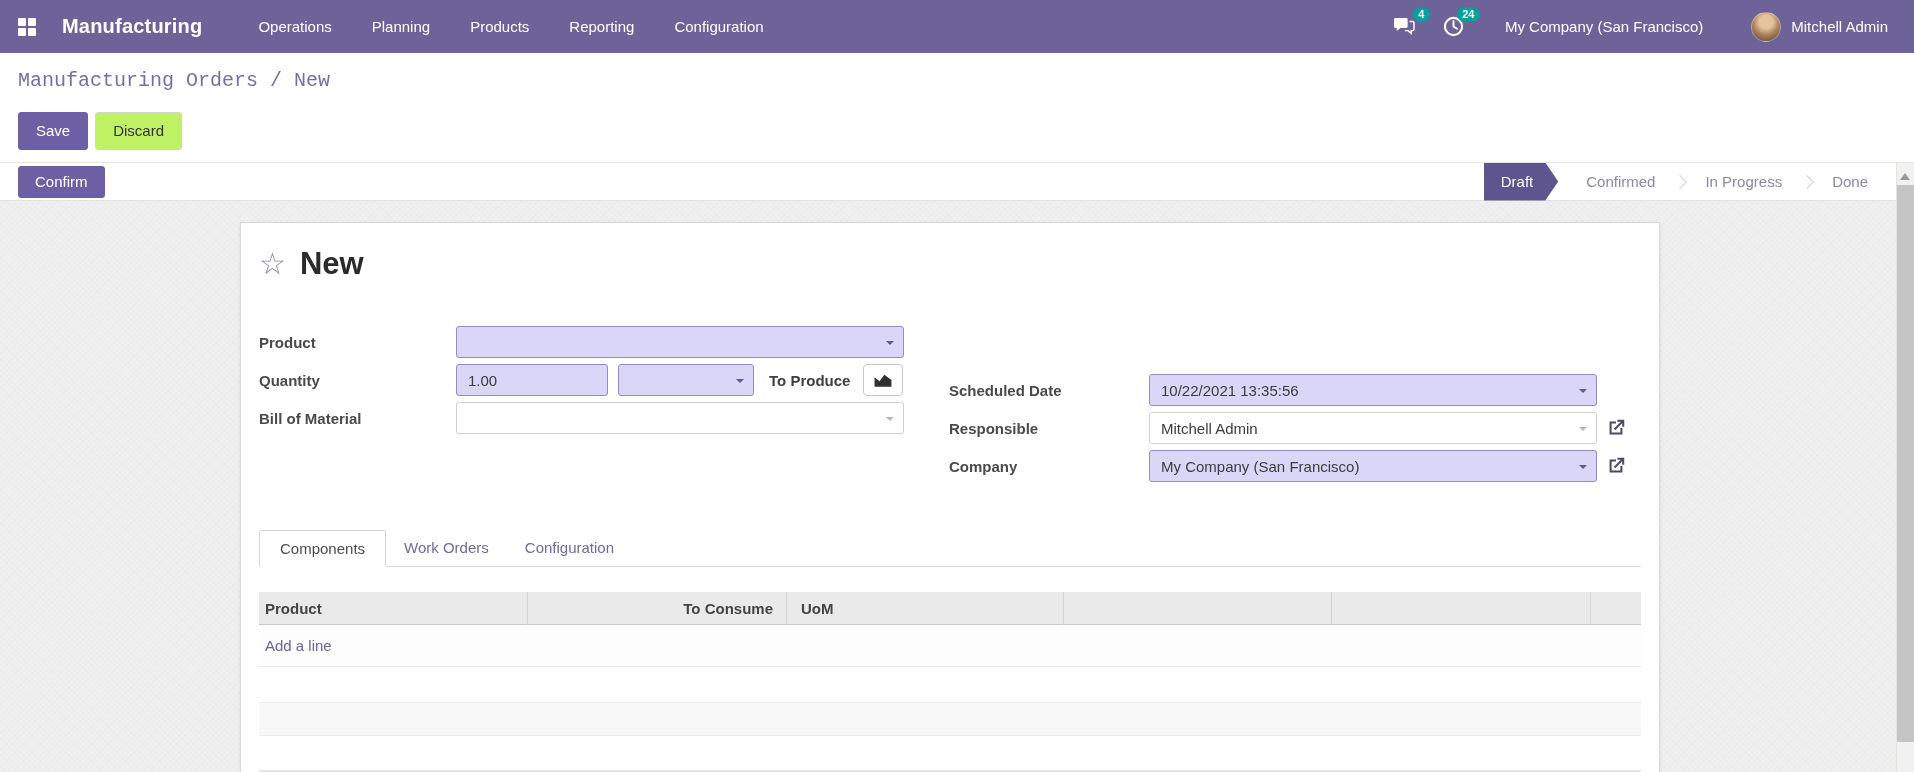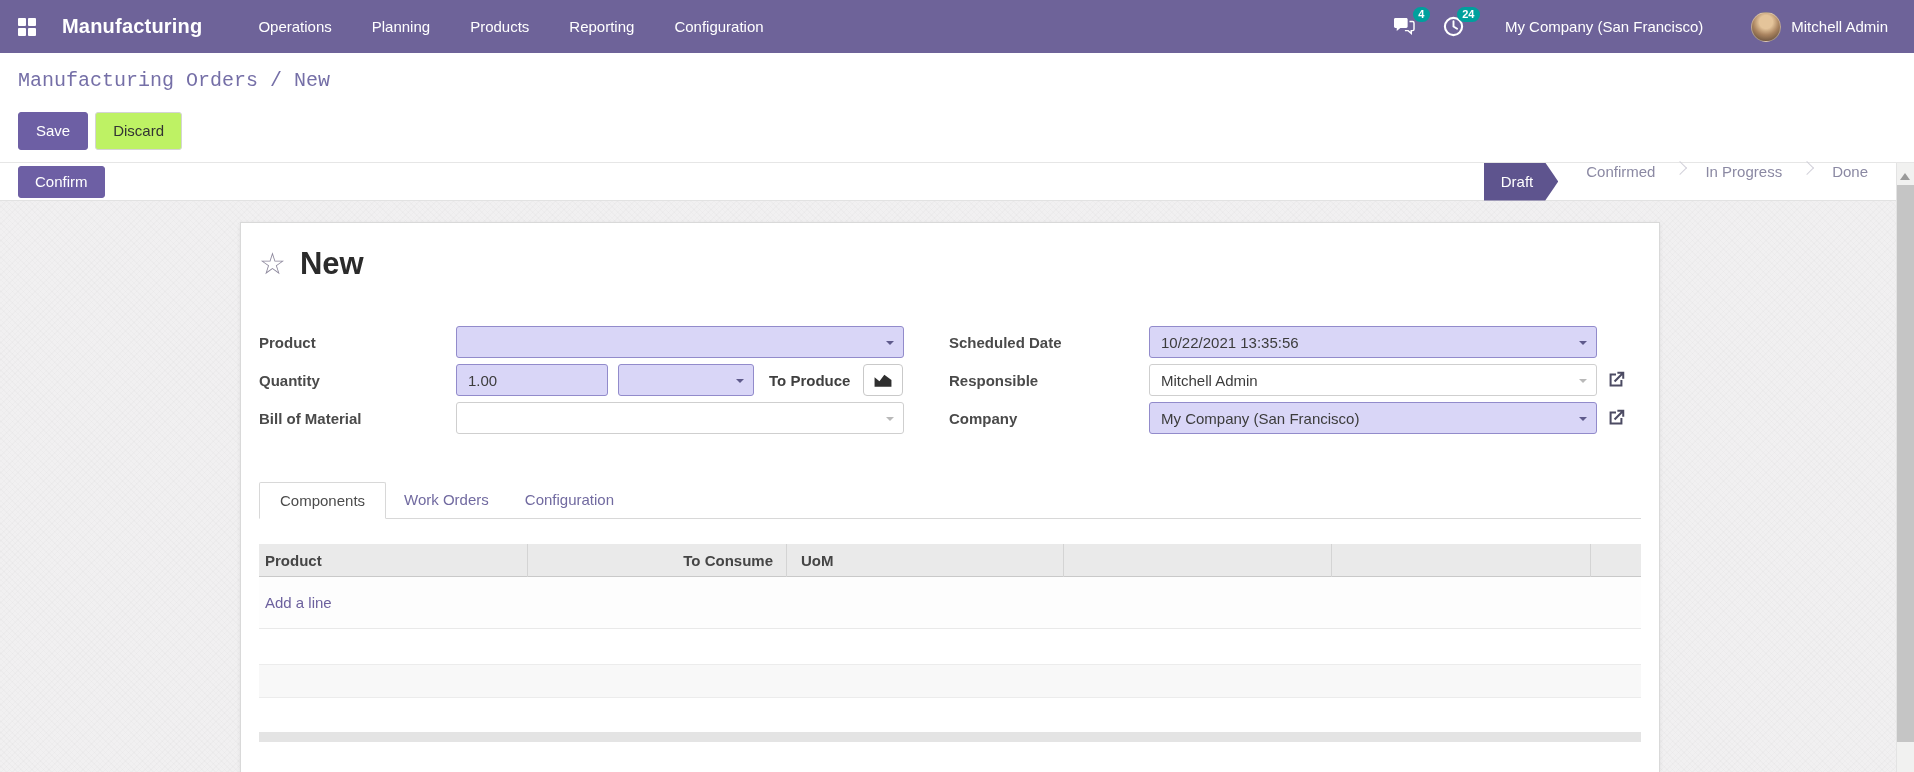--- a/index.html
+++ b/index.html
@@ -50,21 +50,21 @@
   }
   .btn-primary { background:#6D5FA4; border-color:#6D5FA4; color:#fff; }
   .btn-default { background:#bef264; border-color:#d4d4d4; color:#333; }
 
   
   .statusbar {
     height:38px; background:#fff; border-bottom:1px solid #e2e2e2;
     display:flex; align-items:center; padding-left:18px;
   }
   .statusbar .btn-confirm { padding:5px 16px; }
-  .steps { margin-left:auto; display:flex; align-items:flex-start; height:38px; margin-right:34px; }
+  .steps { margin-left:auto; display:flex; align-items:center; height:38px; margin-right:34px; }
   .step-active {
     height:38px; display:flex; align-items:center;
     background:#5E548E; color:#fff; font-size:15px;
     padding:0 25px 0 17px; margin-right:16px;
     clip-path:polygon(0 0, calc(100% - 13px) 0, 100% 50%, calc(100% - 13px) 100%, 0 100%);
     cursor:pointer;
   }
   .step { font-size:15px; color:#8B89A3; padding:0 12px; cursor:pointer; }
   .chev { width:10px; height:10px; border-top:1px solid #d2d1da; border-right:1px solid #d2d1da; transform:rotate(45deg); margin:0 8px; }
 
@@ -83,21 +83,21 @@
     padding:0 18px;
   }
   .sheet-title { margin-top:23px; display:flex; align-items:center; }
   .star { font-size:30px; color:#8F8A9E; line-height:30px; cursor:pointer; }
   .title-text { font-size:31px; font-weight:bold; color:#2b2b2b; margin-left:14px; }
 
   
   .o-form { margin-top:44px; display:flex; }
   .col { display:flex; flex-direction:column; }
   .col-left  { width:645px; }
-  .col-right { width:680px; margin-left:45px; }
+  .col-right { width:680px; margin-left:45px;margin-top:48px; }
   .frow { display:flex; align-items:center; min-height:32px; margin-bottom:6px; }
   .flabel { font-size:15px; font-weight:bold; color:#4a4a4a; }
   .col-left  .flabel { width:197px; }
   .col-right .flabel { width:200px; }
   .inp {
     position:relative; height:32px; border-radius:3px;
     display:flex; align-items:center; background:#fff; border:1px solid #cfcfcf;
   }
   .inp input {
     border:none; outline:none; background:transparent; width:100%;
@@ -131,21 +131,21 @@
   .o2m-table { margin-top:25px; }
   .thead { display:flex; background:#eaeaea; border-bottom:1px solid #c9c9c9; height:33px; align-items:center; }
   .th { font-size:15px; font-weight:bold; color:#454545; height:33px; display:flex; align-items:center;
         border-right:1px solid #d4d4d4; padding:0 6px; }
   .th.c0 { width:269px; }
   .th.c1 { width:259px; justify-content:flex-end; padding-right:13px; }
   .th.c2 { width:277px; padding-left:14px; }
   .th.c3 { width:268px; }
   .th.c4 { width:259px; }
   .th.c5 { flex:1; border-right:none; }
-  .add-row { height:52px; display:flex; align-items:center; background:#fdfdfd; border-bottom:1px solid #e9e9e9; }
+  .add-row { height:42px; display:flex; align-items:center; background:#fdfdfd; border-bottom:1px solid #e9e9e9; }
   .add-link { font-size:15px; color:#6D619E; padding-left:6px; cursor:pointer; }
   .empty-row-a { height:35px; background:#fff; }
   .empty-row-b { height:34px; background:#f8f8f8; border-top:1px solid #ececec; border-bottom:1px solid #ececec; }
   .empty-row-c { height:34px; background:#fff; }
   .hbar { height:10px; background:#e4e4e4; }
 
   
   .scrollbar {
     position:absolute; top:163px; right:0; width:18px; bottom:0;
     background:#f1f1f0; border-left:1px solid #e3e3e3;

